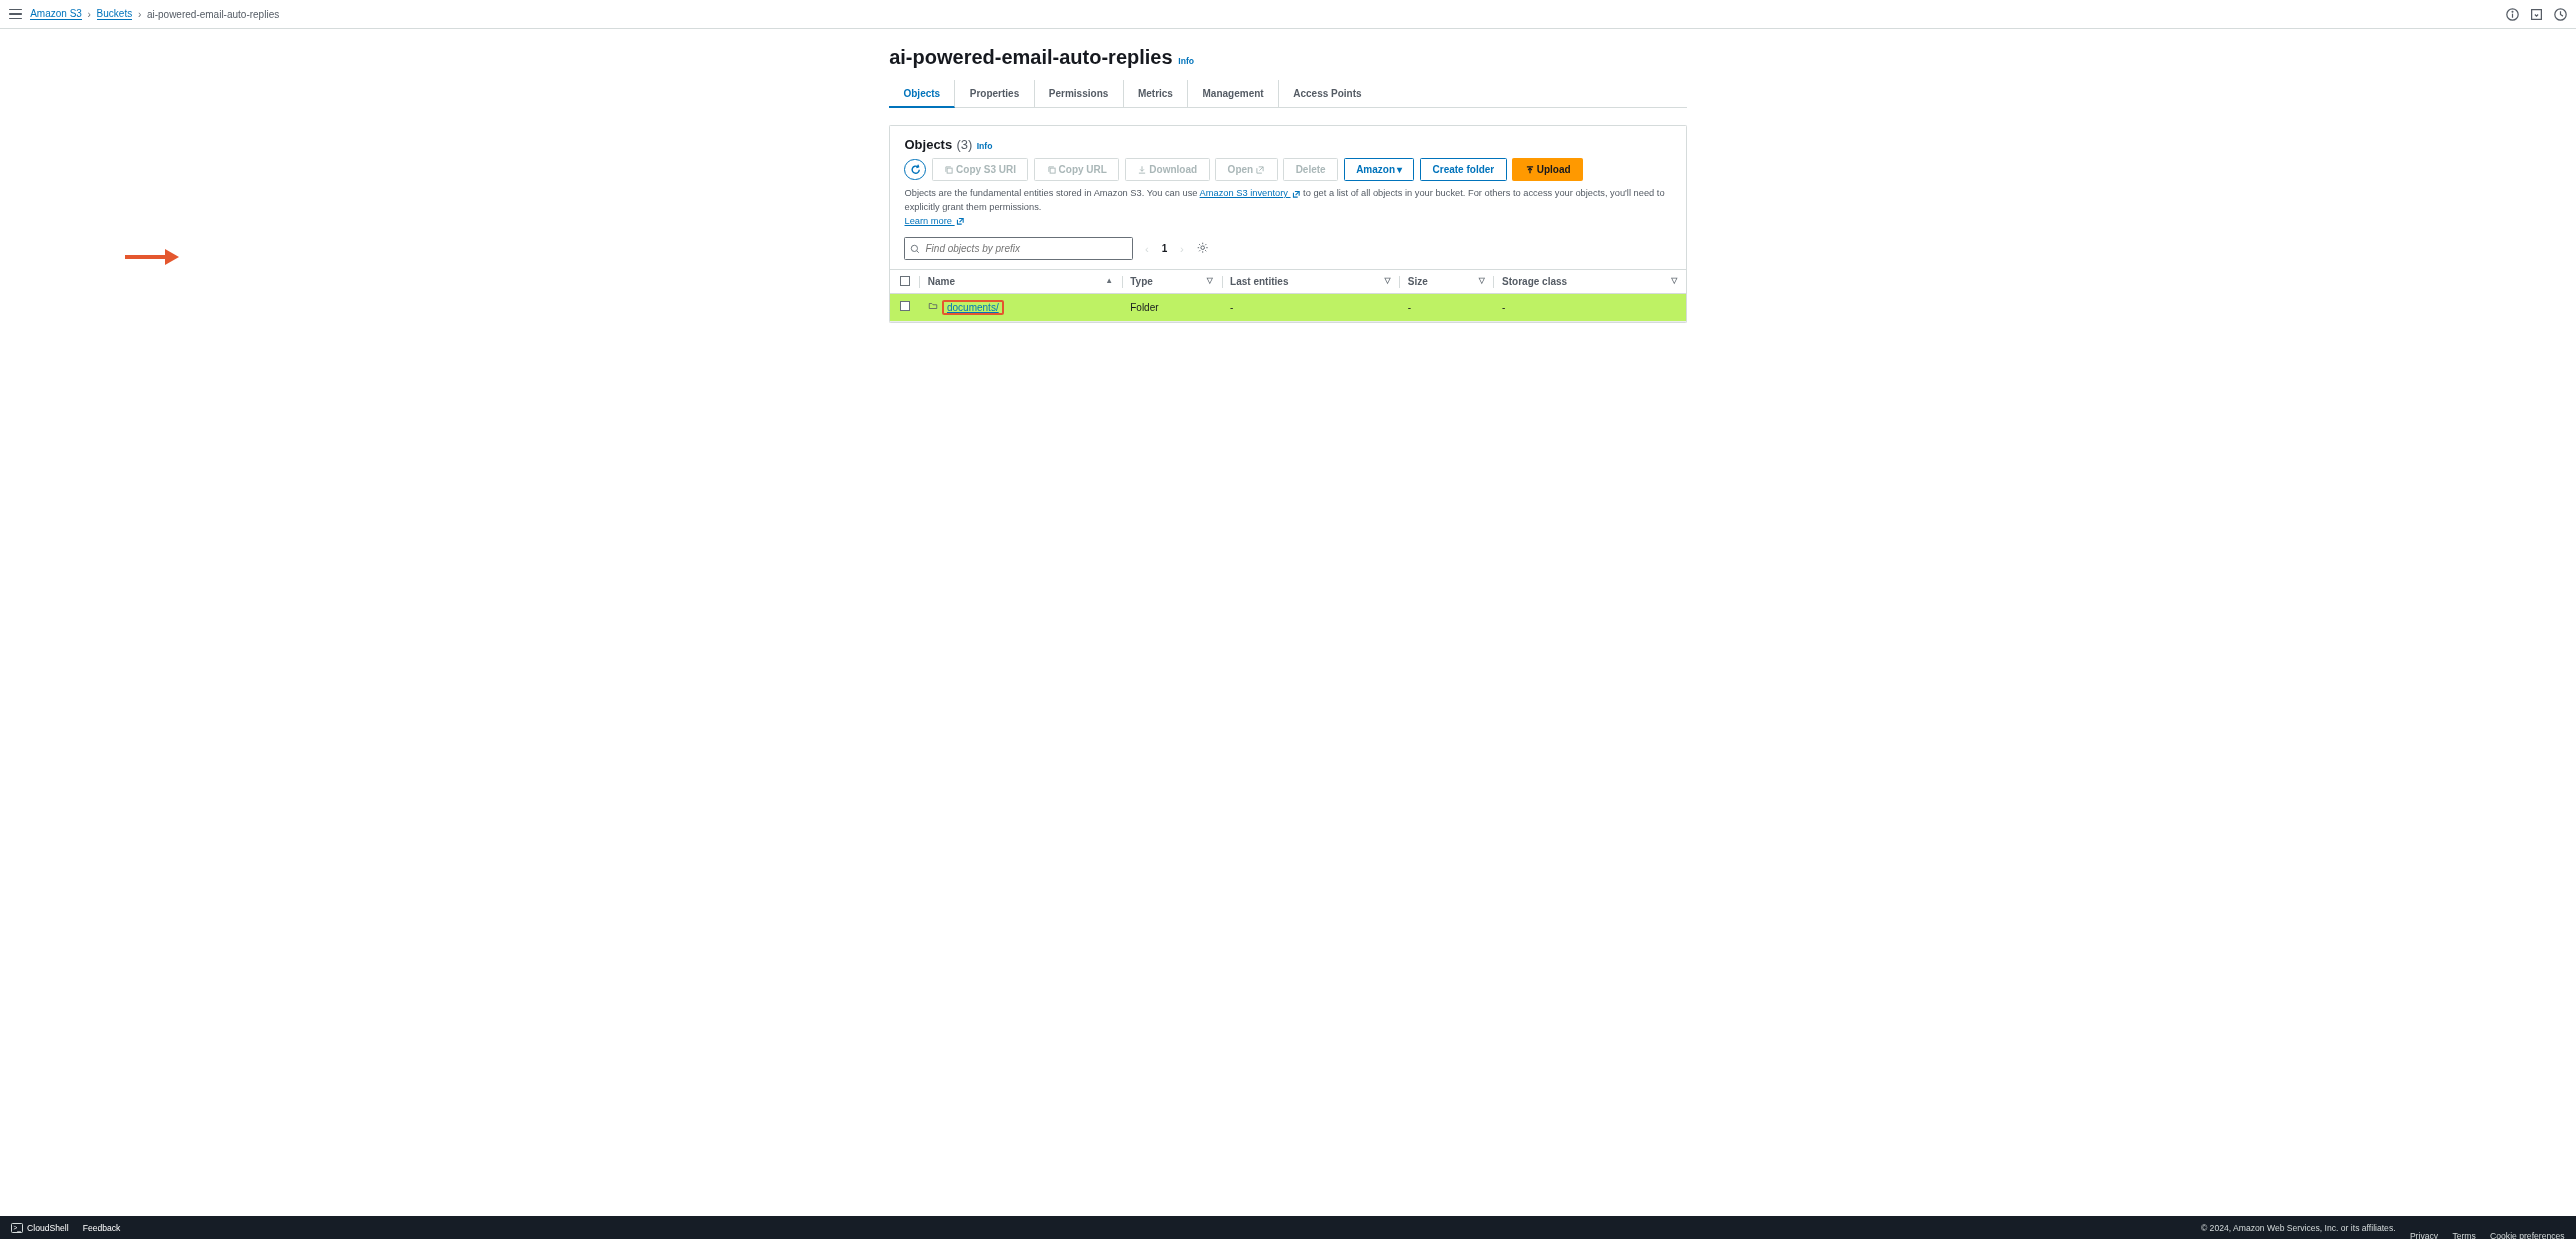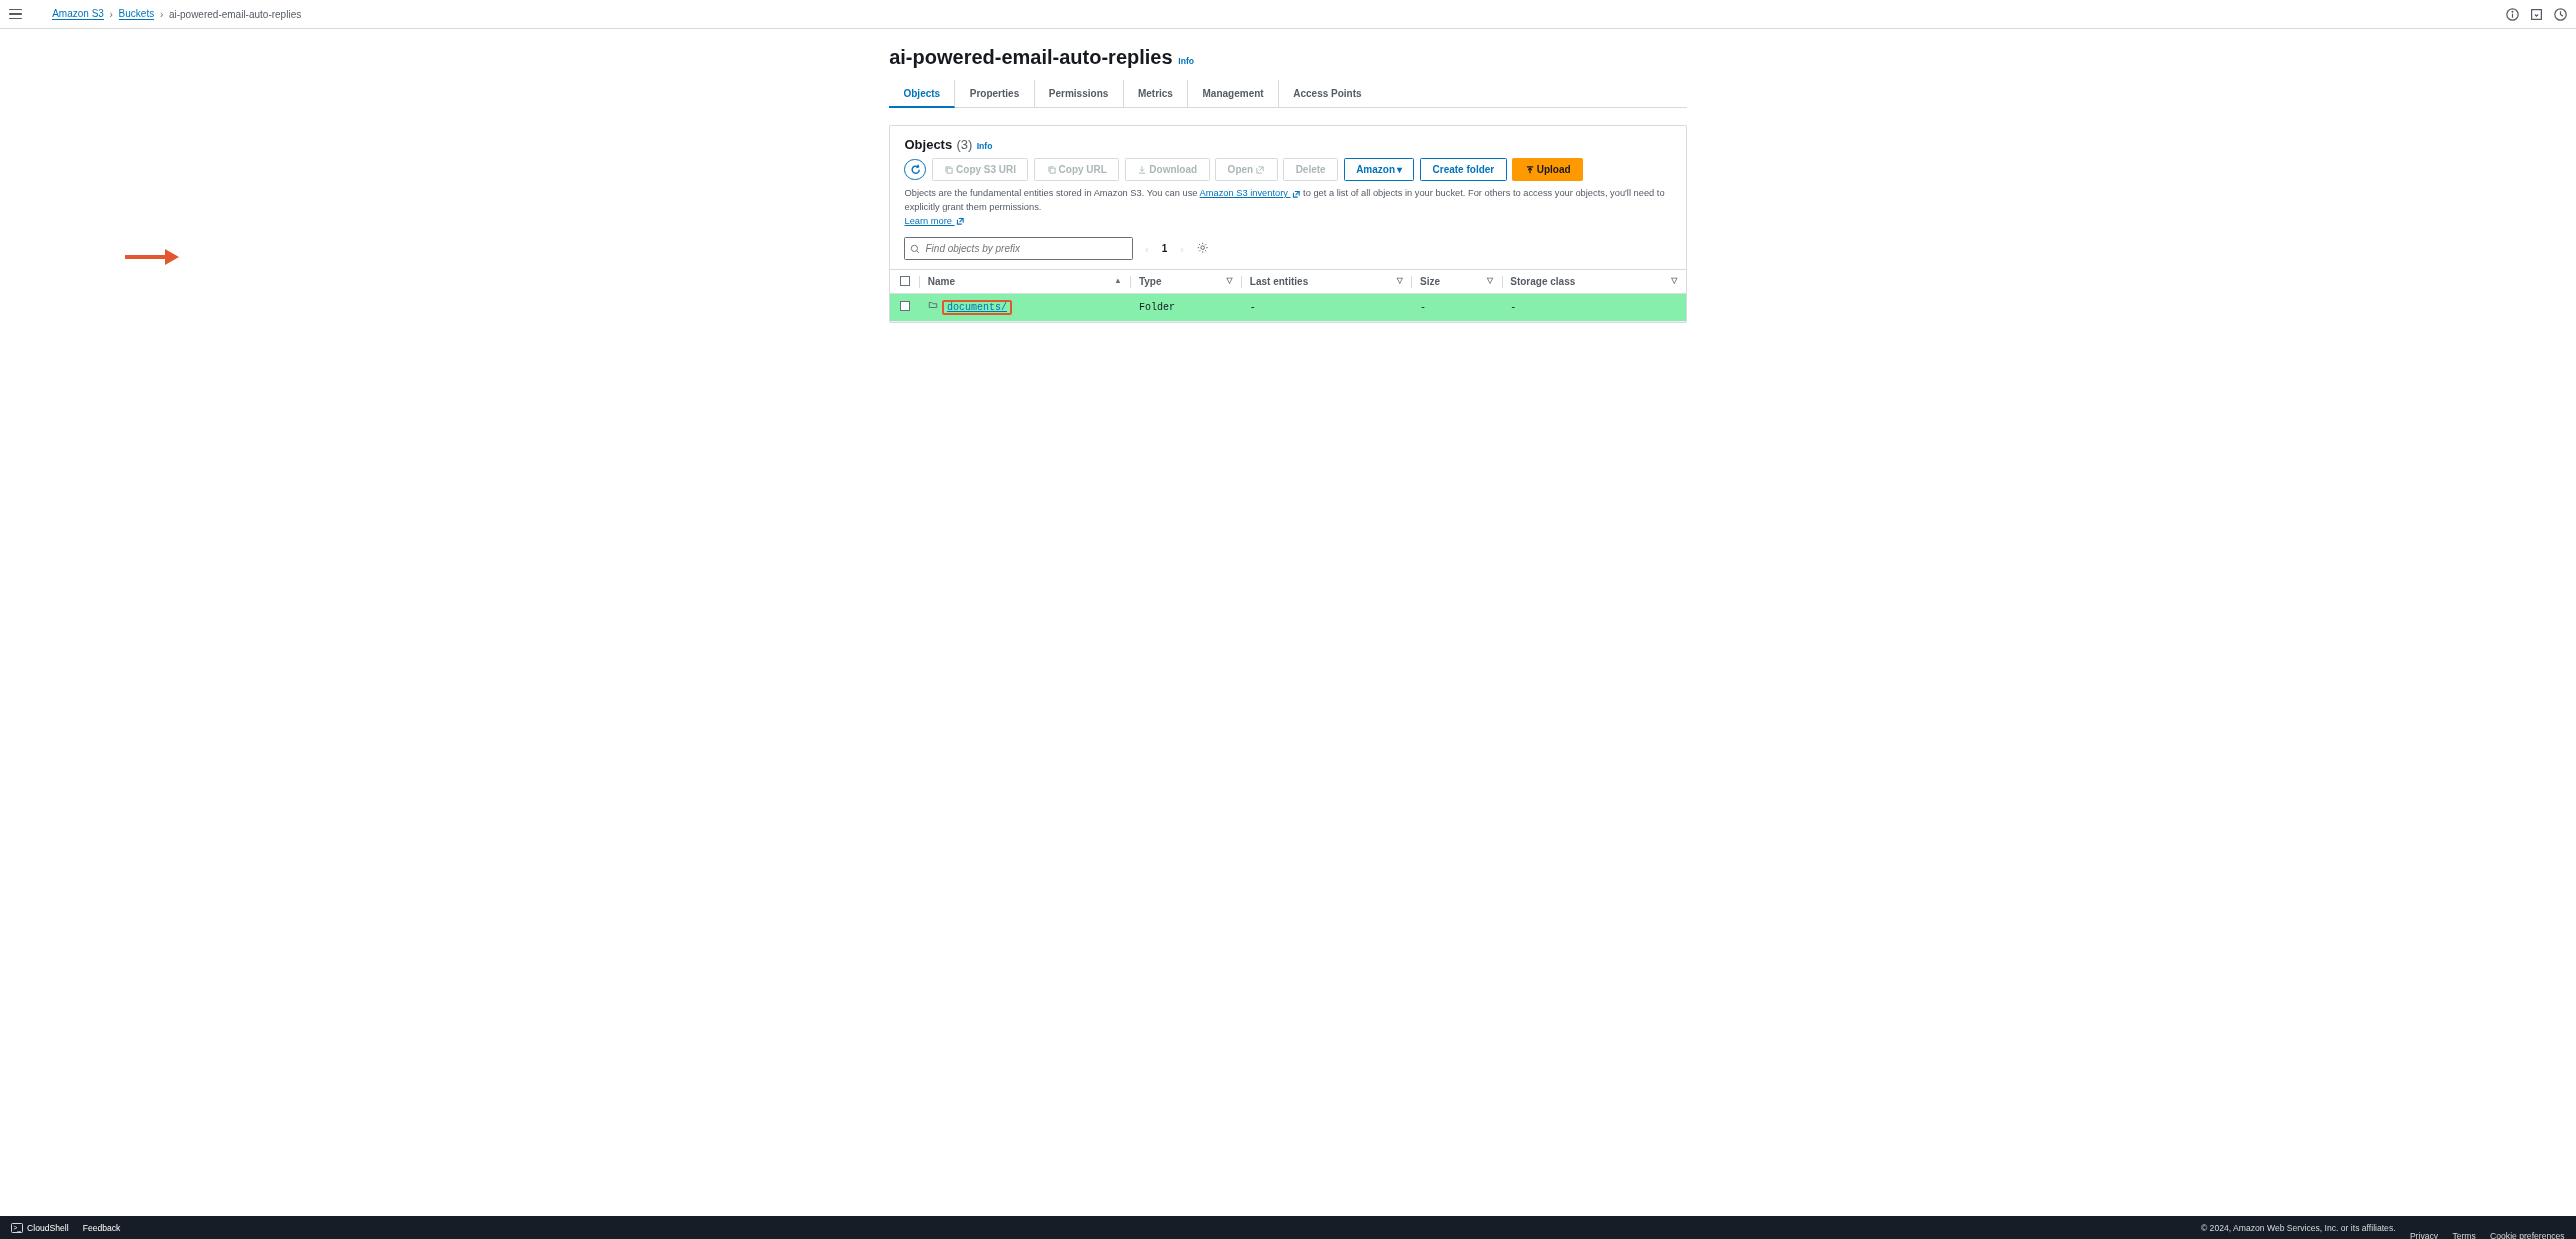--- a/index.html
+++ b/index.html
@@ -4,21 +4,21 @@
 <style>
 * { box-sizing: border-box; margin: 0; padding: 0; }
 body { font-family: "Amazon Ember", "Helvetica Neue", Arial, sans-serif; font-size: 10px; color: #16191f; background: #fff; }
 a { color: #0073bb; text-decoration: none; }
 
 
 .topbar { display: flex; align-items: center; height: 29px; border-bottom: 0.7px solid #d5dbdb; padding: 0 8.6px; justify-content: space-between; }
 .topbar-left { display: flex; align-items: center; gap: 8.6px; }
 .hamburger { width: 13px; height: 10px; display: flex; flex-direction: column; justify-content: space-between; cursor: pointer; }
 .hamburger span { height: 1.4px; background: #545b64; border-radius: 0.7px; }
-.breadcrumbs { display: flex; align-items: center; gap: 5.7px; font-size: 10px; margin-left: 22px; }
+.breadcrumbs { display: flex; align-items: center; gap: 5.7px; font-size: 10px; }
 .breadcrumbs .sep { color: #687078; }
 .breadcrumbs .crumb-link { color: #0073bb; border-bottom: 0.7px solid #0073bb; text-decoration: none; }
 .breadcrumbs .crumb-current { color: #545b64; }
 .topbar-right { display: flex; align-items: center; gap: 11.4px; color: #545b64; }
 .topbar-right .ticon { width: 13px; height: 13px; cursor: pointer; display:flex; align-items:center; justify-content:center;}
 .topbar-right .ticon svg { width:13px; height:13px; }
 
 
 .main { max-width: 809px; margin: 17px auto 0 auto; padding: 0 5.7px; }
 .page-title-row { display: flex; align-items: baseline; gap: 5.7px; margin-bottom: 11.4px; }
@@ -63,21 +63,21 @@
 .pager .chev { font-size: 11.4px; cursor: pointer; padding:2.9px;}
 .pager .chev.disabled { color: #d5dbdb; cursor: default; }
 .gear { cursor: pointer; color:#545b64; }
 
 
 table { width: 100%; border-collapse: collapse; }
 thead th { text-align: left; font-weight: 700; font-size: 10px; color: #545b64; padding: 5.7px 8.6px; border-bottom: 0.7px solid #d5dbdb; border-top: 0.7px solid #d5dbdb; position:relative; }
 thead th:not(:first-child)::before { content:""; position:absolute; left:0; top:5.7px; bottom:5.7px; width:0.7px; background:#d5dbdb; }
 thead th .sort { float: right; color: #687078; font-size:7.9px; }
 tbody td { padding: 5.7px 8.6px; border-bottom: 0.7px solid #eaeded; font-size: 10px; color: #16191f; }
-tbody tr.highlighted { background: #86efac; font-family: Liberation Mono, monospace; }
+tbody tr.highlighted { background: #bef264; }
 .checkbox { width: 10px; height: 10px; border: 0.7px solid #687078; background: #fff; display:inline-block; cursor:pointer; }
 .folder-icon { display:inline-flex; margin-right:4.3px; color:#545b64; }
 .folder-icon svg { width:10px; height:10px; }
 .obj-link { color: #0073bb; text-decoration: underline; }
 th.checkbox-col, td.checkbox-col { width: 29px; text-align:center; }
 th.checkbox-col::before{display:none;}
 
 
 .annotation-box { display: inline-block; border: 2.1px solid #e4572e; border-radius: 2.1px; padding: 0 2.9px; }
 .arrow-annot { position: absolute; left: 125px; top: 203px; display:flex; align-items:center; }

